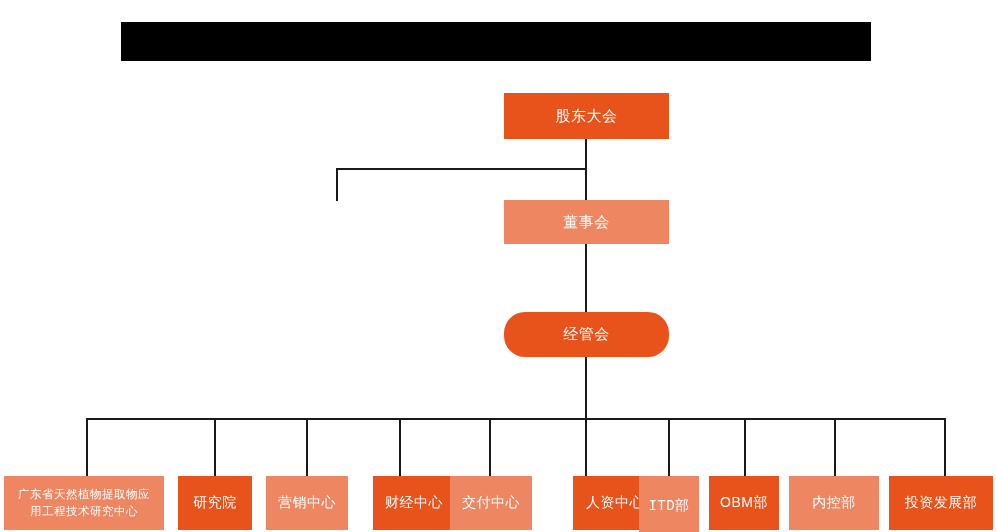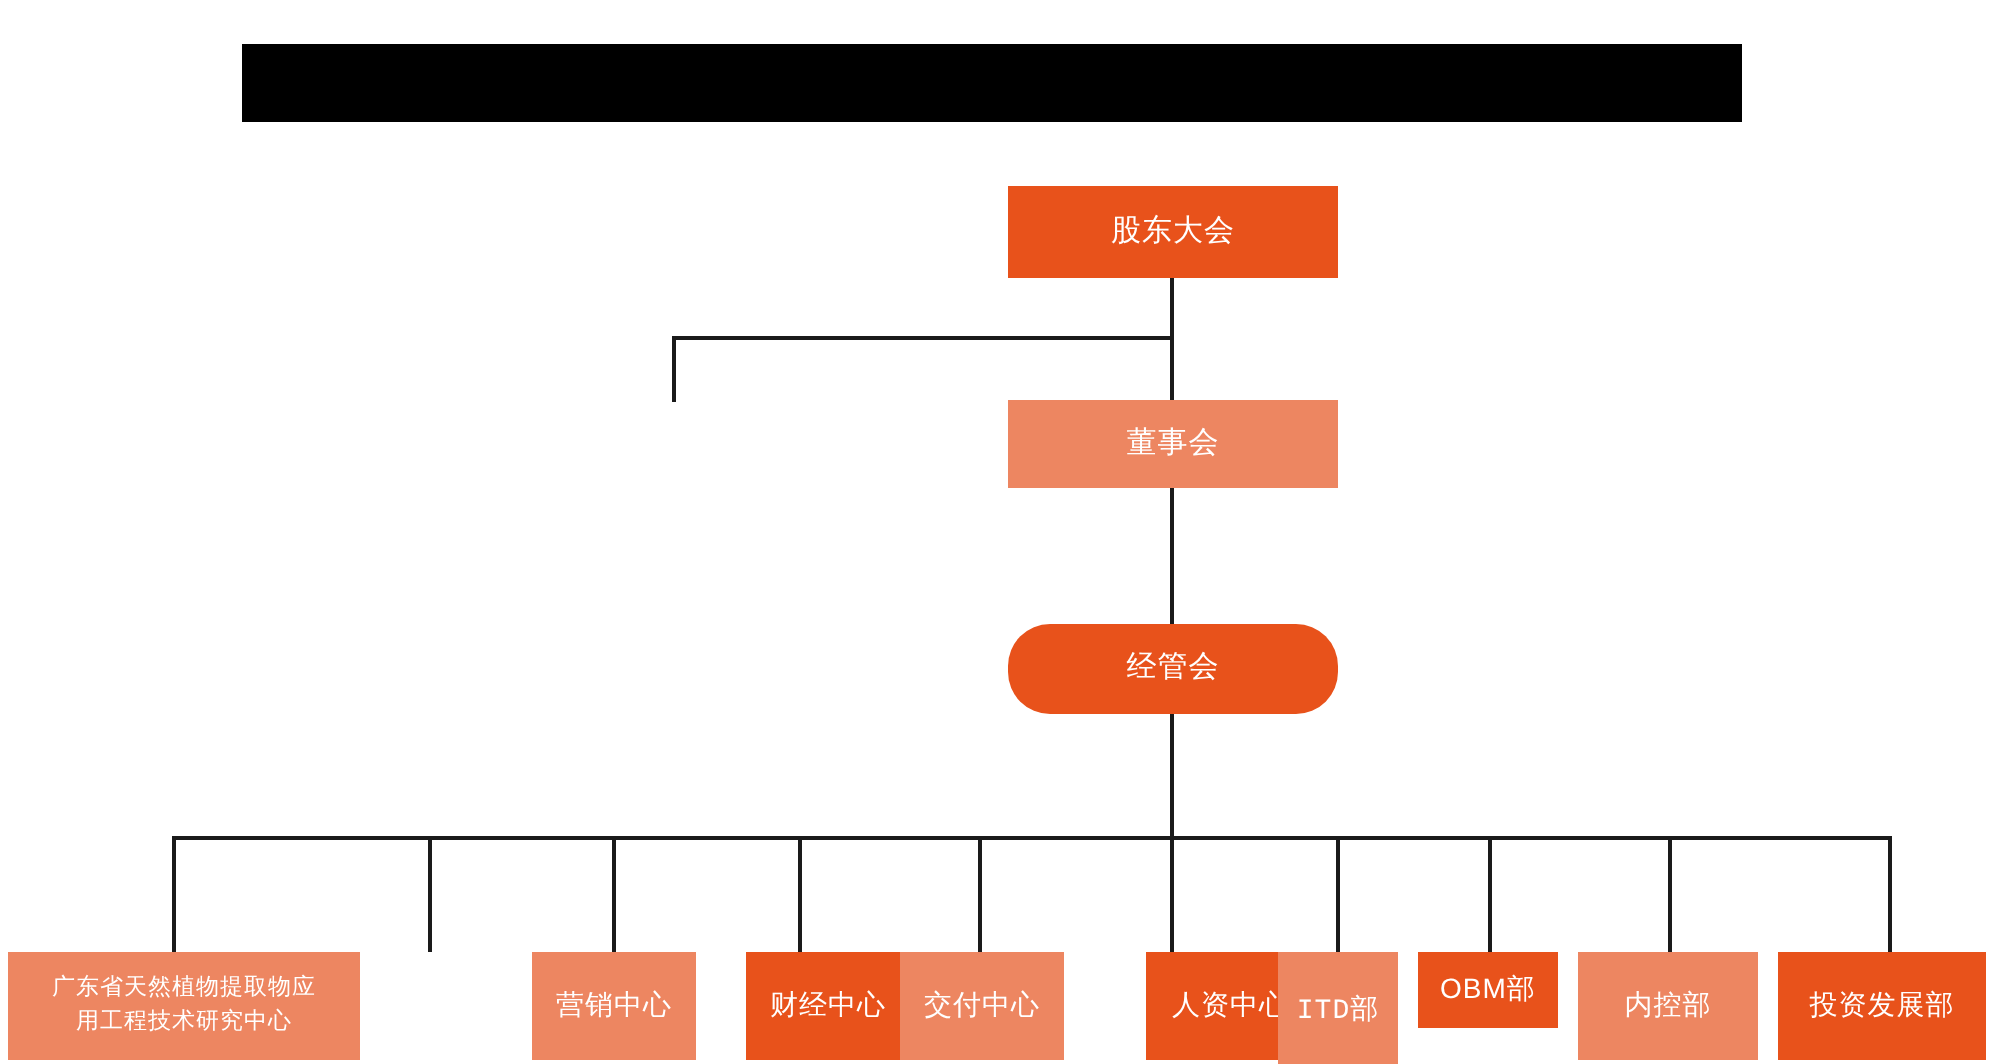--- a/index.html
+++ b/index.html
@@ -95,40 +95,43 @@
   </div>
 
   <div class="node light lvl2" style="left: 504px; top: 200px; width: 165px; height: 44px; background: rgb(237, 134, 97);">
     <span class="label">董事会</span>
   </div>
 
   <div class="node dark lvl3" style="left: 504px; top: 312px; width: 165px; height: 45px; background: rgb(232, 82, 27);">
     <span class="label">经管会</span>
   </div>
 
-  <div class="node light leaf small" style="left: 4px; top: 476px; width: 176px; height: 54px; background: rgb(237, 134, 97);">
+  <div class="node light leaf small" style="left: 4px; top: 476px; width: 160px; height: 54px; background: rgb(237, 134, 97);">
     <span class="label">广东省天然植物提取物应
 用工程技术研究中心</span>
+  </div>
+  <div class="node dark leaf" style="left: 178px; top: 476px; width: 74px; height: 54px; background: rgb(232, 82, 27);">
+    <span class="label">研究院</span>
   </div>
   <div class="node light leaf" style="left: 266px; top: 476px; width: 82px; height: 54px; background: rgb(237, 134, 97);">
     <span class="label">营销中心</span>
   </div>
   <div class="node dark leaf" style="left: 373px; top: 476px; width: 82px; height: 54px; background: rgb(232, 82, 27);">
     <span class="label">财经中心</span>
   </div>
   <div class="node light leaf" style="left: 450px; top: 476px; width: 82px; height: 54px; background: rgb(237, 134, 97);">
     <span class="label">交付中心</span>
   </div>
   <div class="node dark leaf" style="left: 573px; top: 476px; width: 84px; height: 54px; background: rgb(232, 82, 27);">
     <span class="label">人资中心</span>
   </div>
   <div class="node light leaf" style="left: 639px; top: 476px; width: 60px; height: 62px; background: rgb(237, 134, 97); font-family: Liberation Mono, monospace;">
     <span class="label">ITD部</span>
   </div>
-  <div class="node dark leaf" style="left: 709px; top: 476px; width: 70px; height: 38px; background: rgb(232, 82, 27);">
+  <div class="node dark leaf" style="left: 709px; top: 476px; width: 70px; height: 54px; background: rgb(232, 82, 27);">
     <span class="label">OBM部</span>
   </div>
   <div class="node light leaf" style="left: 789px; top: 476px; width: 90px; height: 54px; background: rgb(237, 134, 97);">
     <span class="label">内控部</span>
   </div>
   <div class="node dark leaf" style="left: 889px; top: 476px; width: 104px; height: 54px; background: rgb(232, 82, 27);">
     <span class="label">投资发展部</span>
   </div>
 
 </div>

